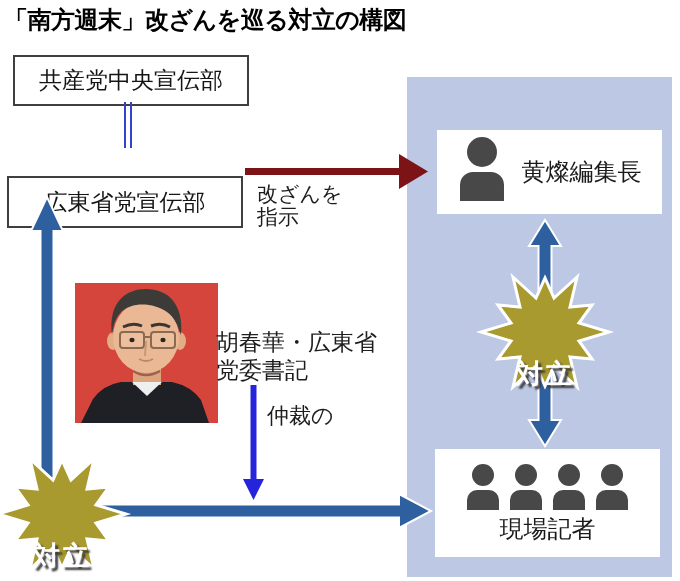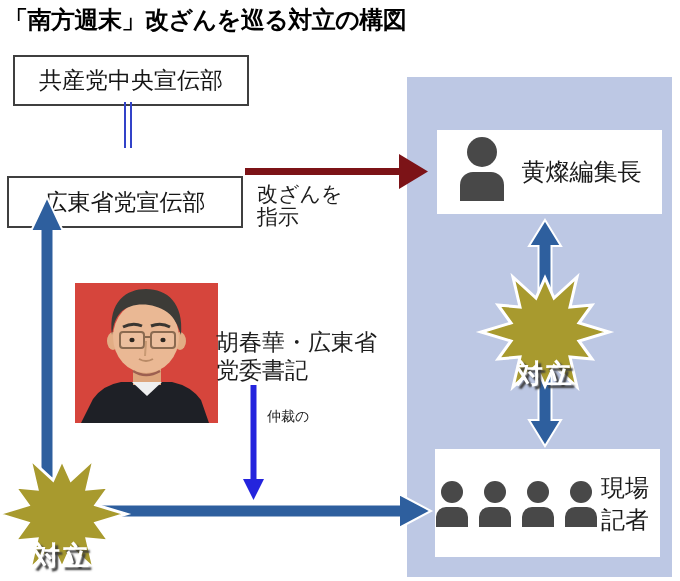--- a/index.html
+++ b/index.html
@@ -23,29 +23,29 @@
   .box-central{left:13px;top:55px;width:232px;height:47px;}
   .box-guangdong{left:7px;top:148px;width:232px;height:48px;margin-top:28px;}
   .box-weekly{left:430px;top:48px;width:233px;height:52px;z-index:3;}
   .card{
     position:absolute;background:#fff;display:flex;align-items:center;justify-content:center;
     z-index:2;color:#1a1a1a;
   }
   .card-editor{left:437px;top:130px;width:225px;height:84px;gap:16px;font-size:24px;}
   .card-reporters{
     left:435px;top:449px;width:225px;height:108px;
-    flex-direction:row;gap:3px;padding-top:2px;box-sizing:border-box;font-size:24px;
+    flex-direction:column;gap:3px;padding-top:2px;box-sizing:border-box;font-size:24px;
   }
   .icon-row{display:flex;gap:9px;align-items:flex-end;}
   .photo{position:absolute;left:75px;top:283px;width:143px;height:140px;z-index:2;}
   .label-multiline{
     position:absolute;z-index:6;color:#1d1d1d;white-space:nowrap;
   }
   .lbl-instruct{left:257px;top:183px;font-size:21px;line-height:23px;}
-  .lbl-mediate{left:267px;top:402px;font-size:14px;line-height:28px;}
+  .lbl-mediate{left:267px;top:402px;font-size:22px;line-height:28px;}
   .lbl-caption{left:216px;top:328px;font-size:23px;line-height:28px;}
   .overlay{position:absolute;left:0;top:0;width:680px;height:581px;z-index:5;pointer-events:none;}
   .burst-label{
     position:absolute;z-index:6;width:80px;text-align:center;
     font-size:27px;font-weight:bold;color:#ffffff;letter-spacing:2px;
     text-shadow:3px 3px 2px #3a3a3a;white-space:nowrap;margin-top:40px;
   }
   .burst-label-right{left:505px;top:316px;}
   .burst-label-left{left:22px;top:498px;}
 </style>

